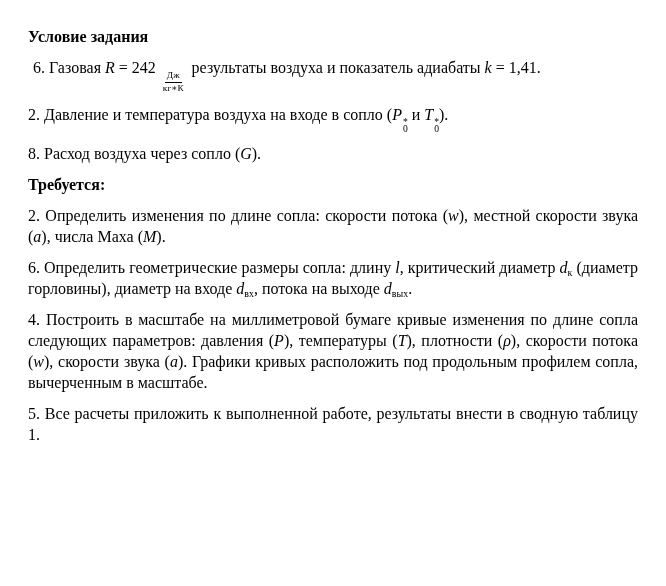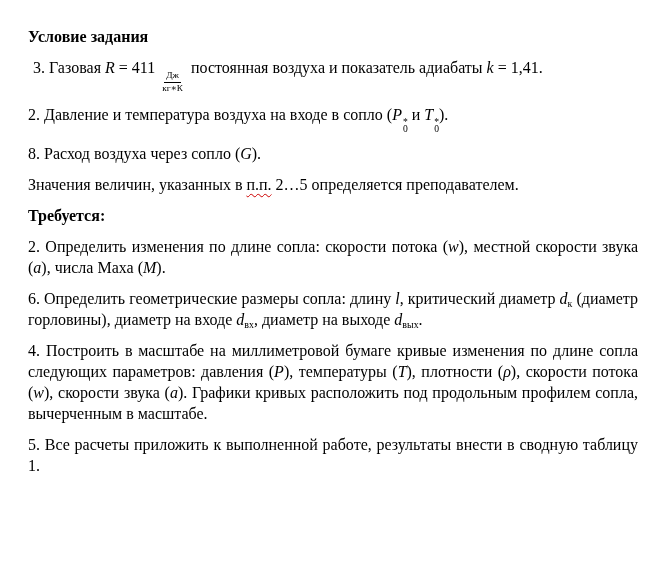--- a/index.html
+++ b/index.html
@@ -74,55 +74,52 @@
 </style>
 </head>
 <body>
 
 <div class="page">
 
   <p class="bold nj">Условие задания</p>
 
 
   <p class="nj indent1">
-    <span>3. Газовая </span><span class="var">R</span><span> = 411 </span><span class="frac">
+    <span>6. Газовая </span><span class="var">R</span><span> = 242 </span><span class="frac">
         <span class="num">Дж</span>
         <span class="den">кг∗К</span>
-      </span><span> постоянная воздуха и показатель адиабаты </span><span class="var">k</span><span> = 1,41.</span>
+      </span><span> результаты воздуха и показатель адиабаты </span><span class="var">k</span><span> = 1,41.</span>
   </p>
 
   <p class="nj">
     <span>2. Давление и температура воздуха на входе в сопло (</span><span class="var">P</span><span class="supsub">
         <span class="ss-sup">*</span>
         <span class="ss-sub">0</span>
       </span><span> и </span><span class="var">T</span><span class="supsub">
         <span class="ss-sup">*</span>
         <span class="ss-sub">0</span>
       </span><span>).</span>
   </p>
 
 
   <p class="nj">
     <span>8. Расход воздуха через сопло (</span><span class="var">G</span><span>).</span>
   </p>
 
 
-  <p class="nj">
-    <span>Значения величин, указанных в </span><span class="squiggle">п.п.</span><span> 2…5 определяется преподавателем.</span>
-  </p>
 
   <p class="bold nj">Требуется:</p>
 
 
   <p>
     <span>2. Определить изменения по длине сопла: скорости потока (</span><span class="var">w</span><span>), местной скорости звука (</span><span class="var">a</span><span>), числа Маха (</span><span class="var">M</span><span>).</span>
   </p>
 
   <p>
-    <span>6. Определить геометрические размеры сопла: длину </span><span class="var">l</span><span>, критический диаметр </span><span class="var">d</span><sub>к</sub><span> (диаметр горловины), диаметр на входе </span><span class="var">d</span><sub>вх</sub><span>, диаметр на выходе </span><span class="var">d</span><sub>вых</sub><span>.</span>
+    <span>6. Определить геометрические размеры сопла: длину </span><span class="var">l</span><span>, критический диаметр </span><span class="var">d</span><sub>к</sub><span> (диаметр горловины), диаметр на входе </span><span class="var">d</span><sub>вх</sub><span>, потока на выходе </span><span class="var">d</span><sub>вых</sub><span>.</span>
   </p>
 
   <p>
     <span>4. Построить в масштабе на миллиметровой бумаге кривые изменения по длине сопла следующих параметров: давления (</span><span class="var">P</span><span>), температуры (</span><span class="var">T</span><span>), плотности (</span><span class="var">ρ</span><span>), скорости потока (</span><span class="var">w</span><span>), скорости звука (</span><span class="var">a</span><span>). Графики кривых расположить под продольным профилем сопла, вычерченным в масштабе.</span>
   </p>
 
   <p>5. Все расчеты приложить к выполненной работе, результаты внести в сводную таблицу 1.</p>
 
 </div>
 

